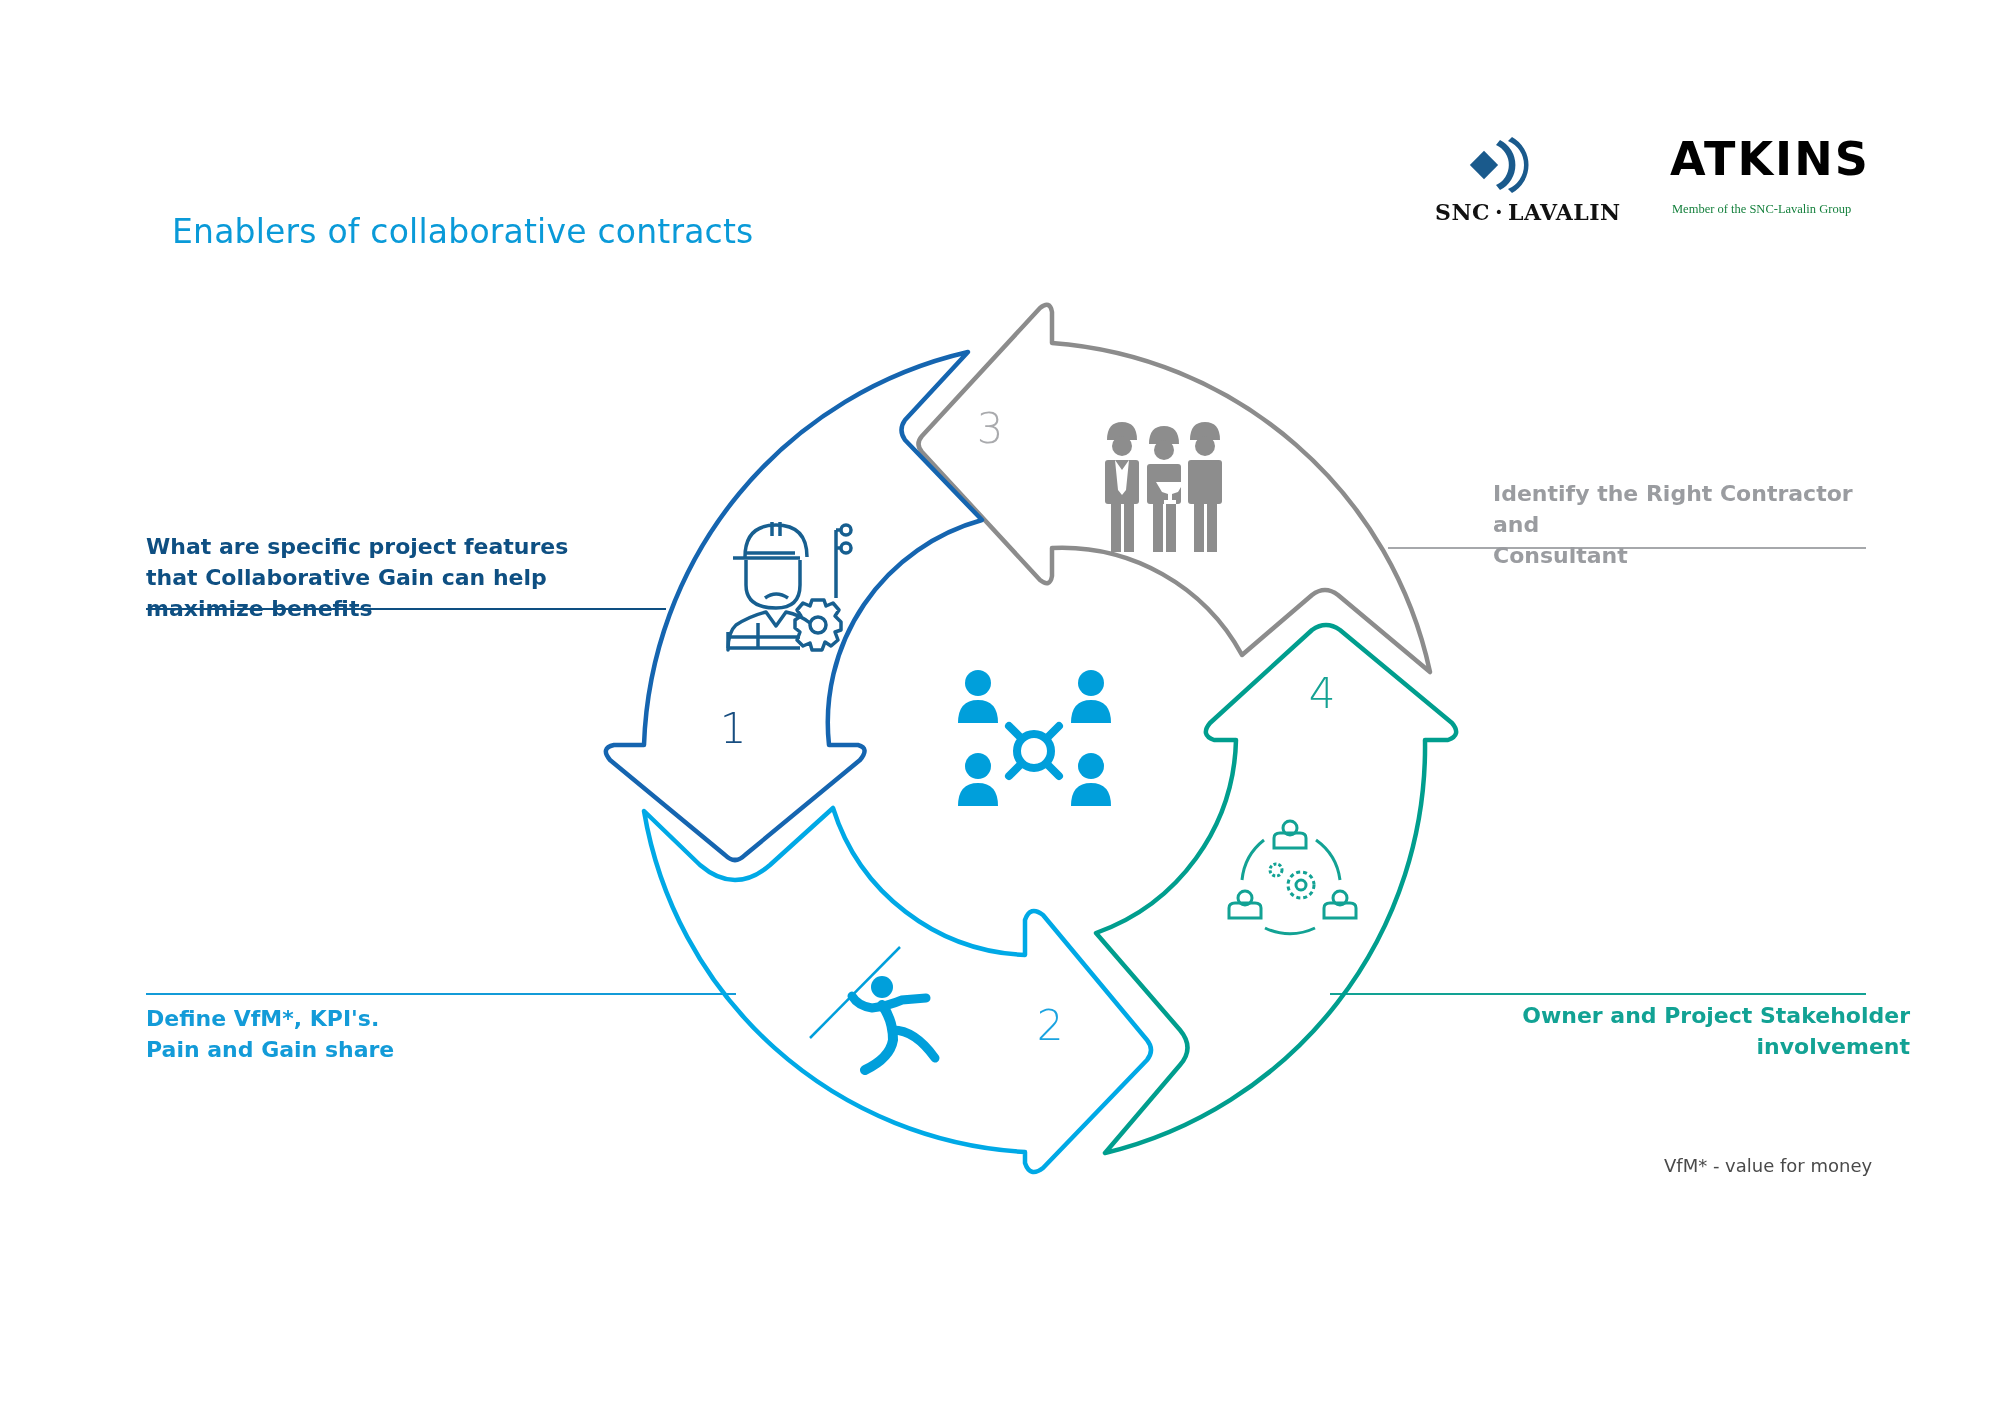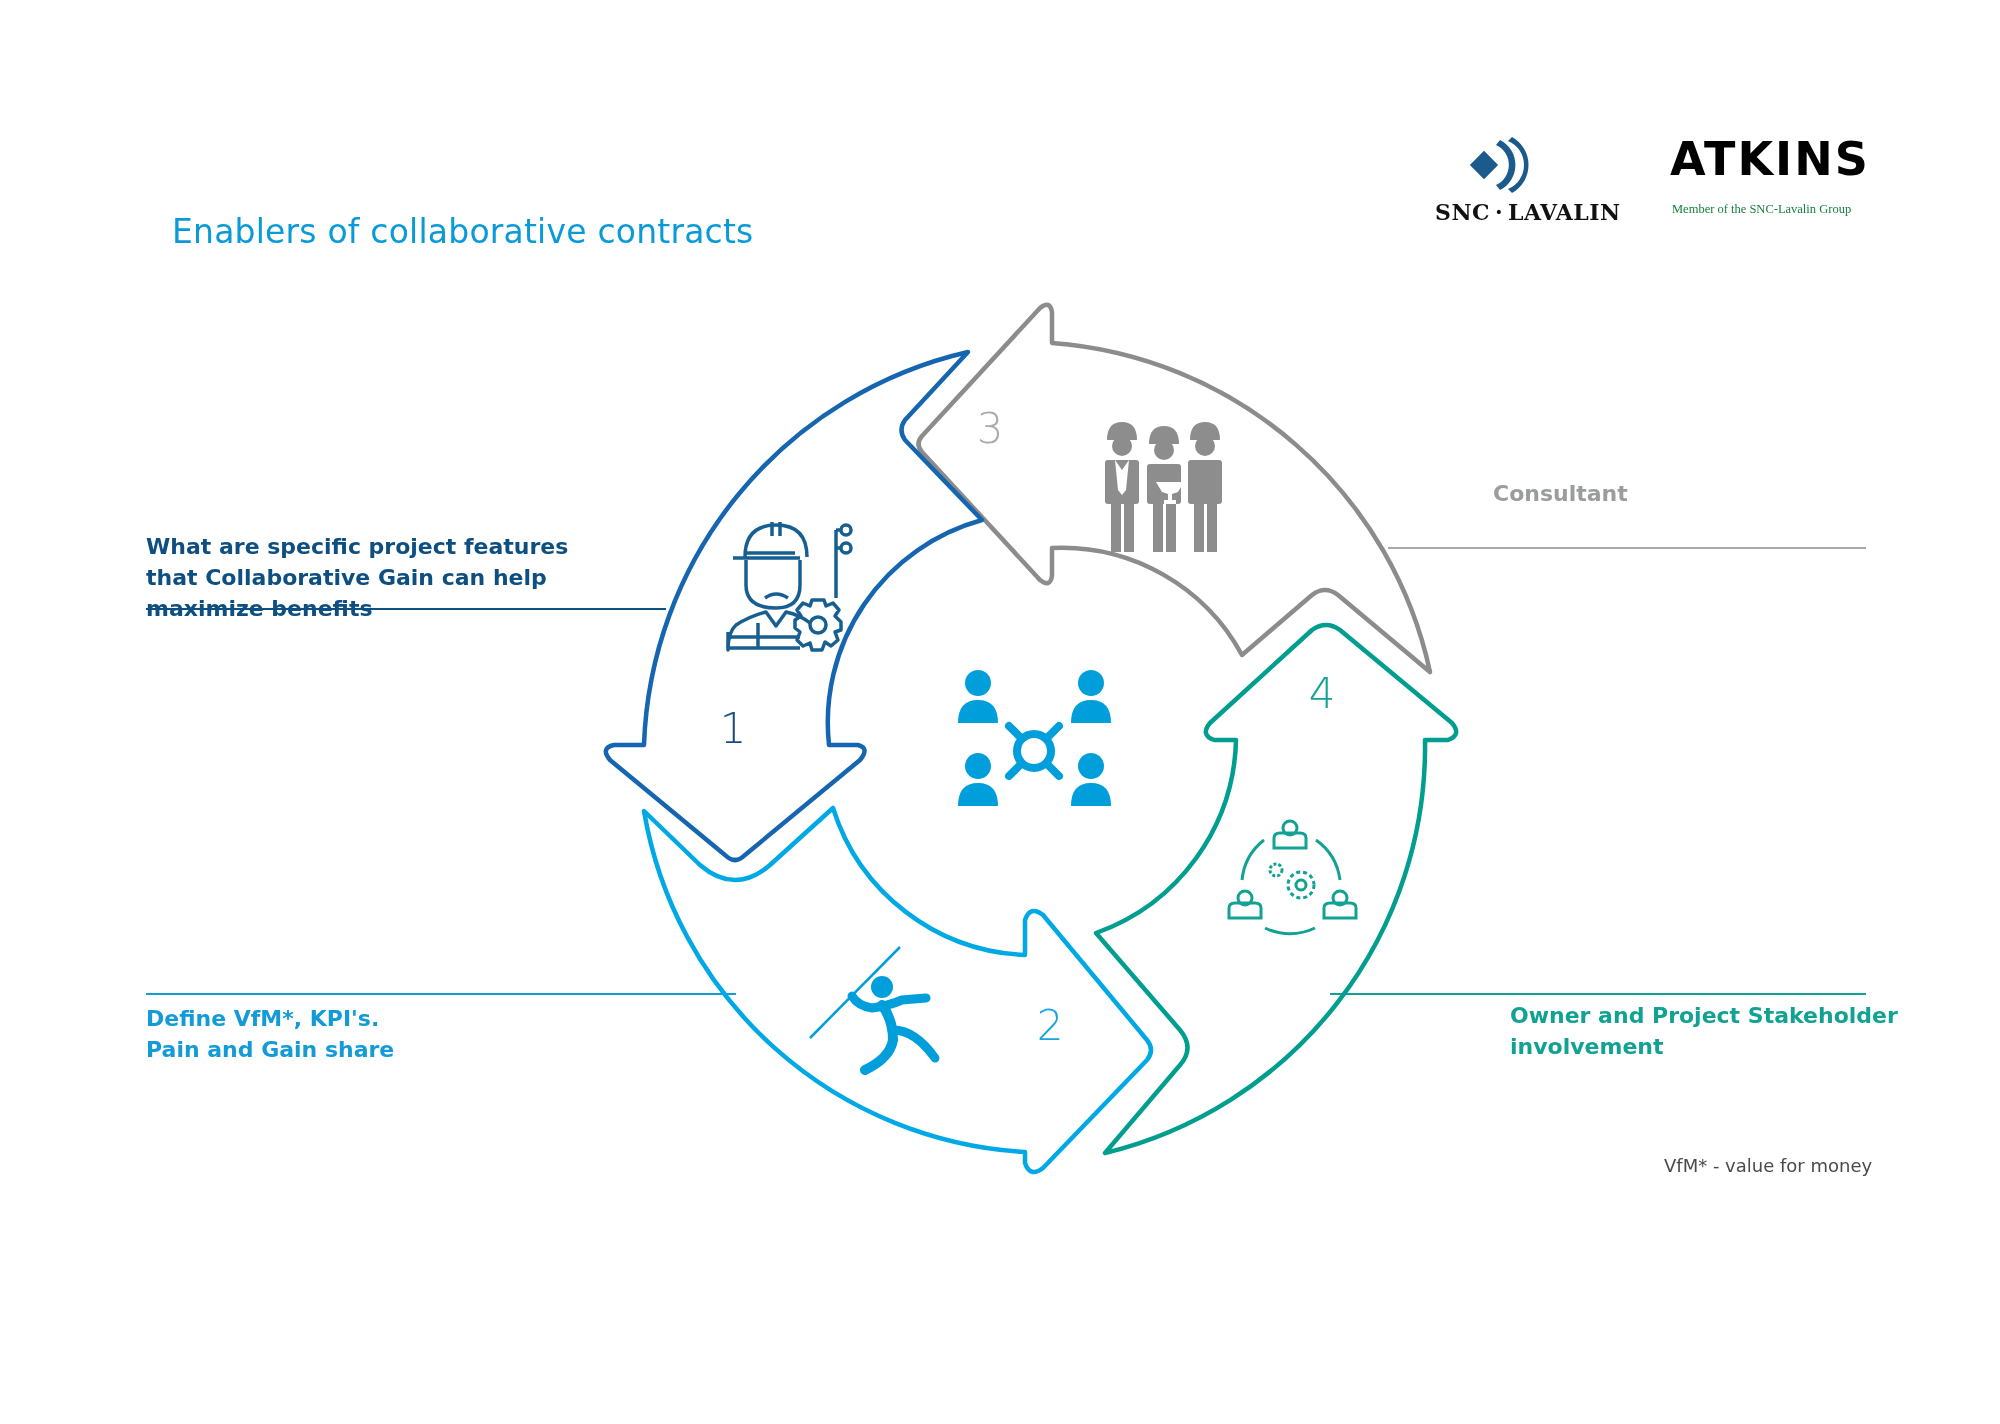--- a/index.html
+++ b/index.html
@@ -3,21 +3,21 @@
 <meta charset="utf-8">
 <style>
   html, body { margin: 0; padding: 0; background: #ffffff; }
   body { width: 2000px; height: 1424px; position: relative; overflow: hidden; font-family: "DejaVu Sans", sans-serif; }
   .abs { position: absolute; }
   #title { left: 145px; top: 212px; font-size: 33px; color: #0a9ad8; font-family: "DejaVu Sans", sans-serif; letter-spacing: 0.2px; font-weight: 400; margin-left: 27px; }
   .label { font-weight: 700; font-size: 22px; line-height: 31px; font-family: "DejaVu Sans", sans-serif; }
   #label1 { left: 146px; top: 507px; color: #0e4f82; width: 480px; margin-top: 24px; }
   #label2 { left: 146px; top: 1003px; color: #139bd8; width: 480px; }
   #label3 { left: 1493px; top: 478px; color: #9a9ca0; width: 400px; }
-  #label4 { left: 1510px; top: 1000px; color: #12a294; width: 400px; }
+  #label4 { left: 1510px; top: 1000px; color: #12a294; width: 400px; text-align: right; }
   #footnote { left: 1664px; top: 1155px; font-size: 18px; color: #4a4a4a; }
   .rule { position: absolute; height: 2px; }
   #rule1 { left: 146px; top: 608px; width: 520px; background: #0e4f82; }
   #rule2 { left: 146px; top: 993px; width: 590px; background: #139bd8; }
   #rule3 { left: 1388px; top: 547px; width: 478px; background: #a6a8ab; }
   #rule4 { left: 1330px; top: 993px; width: 536px; background: #12a294; }
   #snc-logo { left: 1430px; top: 135px; width: 200px; height: 90px; }
   #snc-text { left: 1435px; top: 199px; font-family: "DejaVu Serif", serif; font-weight: 700; font-size: 22px; color: #111; letter-spacing: 0.5px; }
   #atkins-text { left: 1670px; top: 132px; font-family: "DejaVu Sans", sans-serif; font-weight: 700; font-size: 46px; color: #000000; letter-spacing: 2px; }
   #atkins-sub { left: 1672px; top: 202px; font-family: Liberation Serif, serif; font-size: 12.5px; color: #15803d; }
@@ -48,20 +48,21 @@
 <div id="label1" class="abs label">
   <div>What are specific project features</div>
   <div>that Collaborative Gain can help</div>
   <div>maximize benefits</div>
 </div>
 <div id="label2" class="abs label">
   <div>Define VfM*, KPI's.</div>
   <div>Pain and Gain share</div>
 </div>
 <div id="label3" class="abs label">
+  <div>Identify the Right Contractor and</div>
   <div>Consultant</div>
 </div>
 <div id="label4" class="abs label">
   <div>Owner and Project Stakeholder</div>
   <div>involvement</div>
 </div>
 
 <div id="footnote" class="abs">VfM* - value for money</div>
 
 <svg id="diagram" class="abs" viewBox="0 0 2000 1424">

